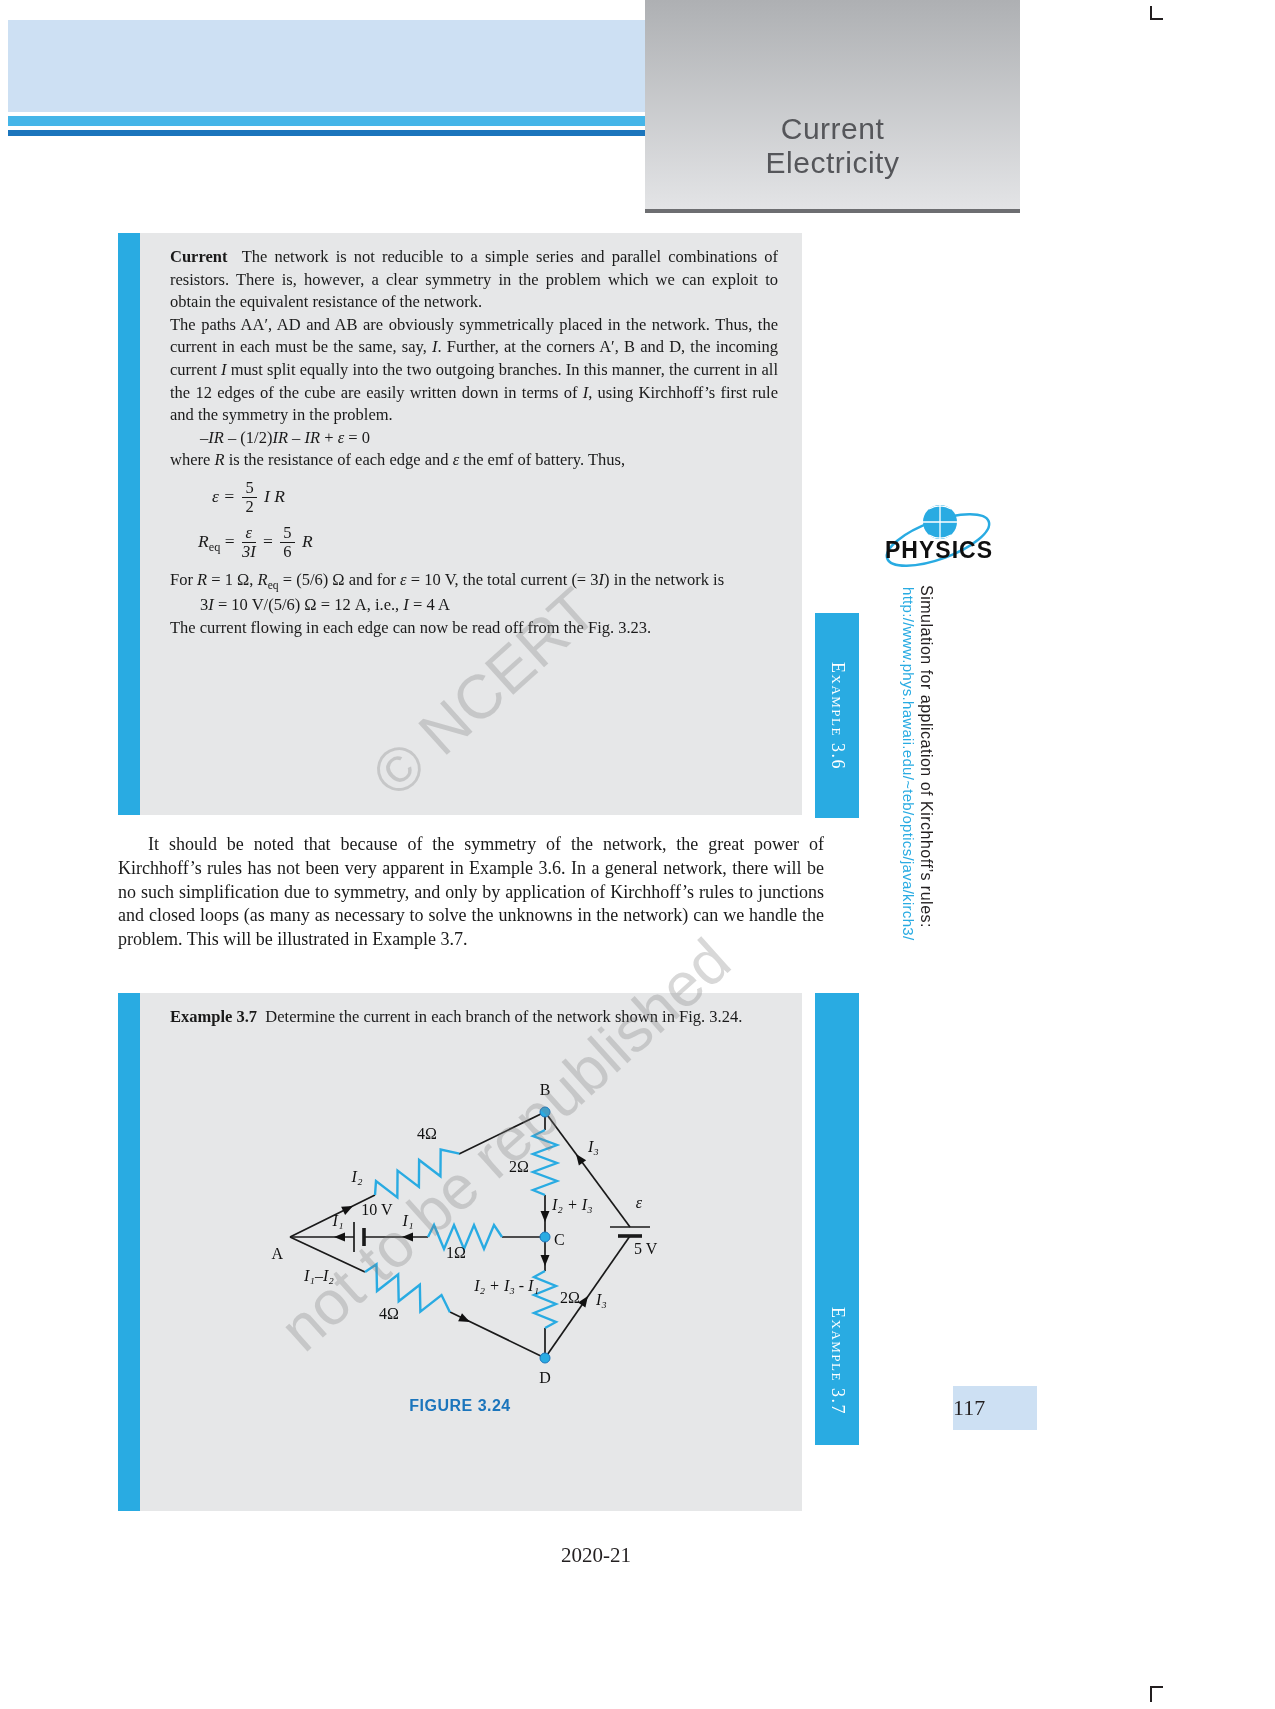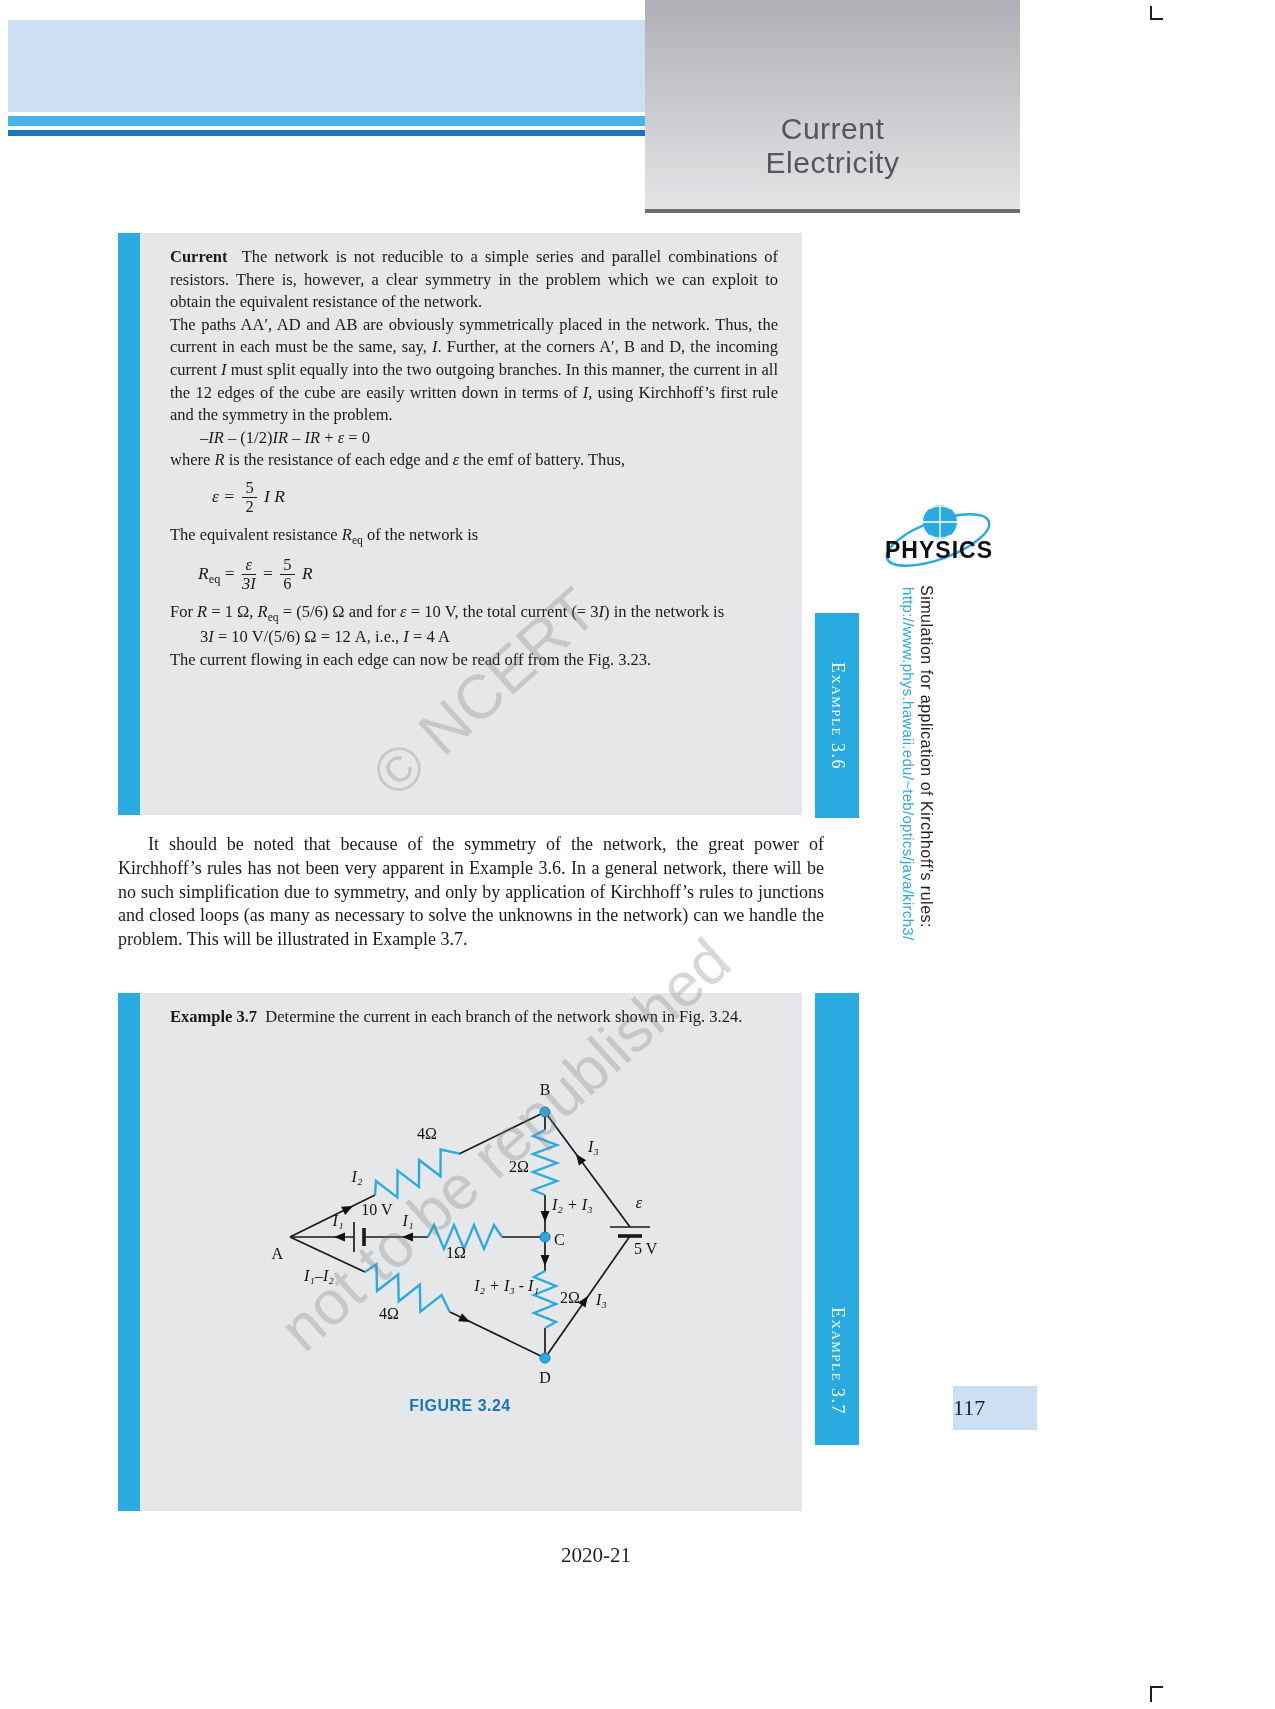--- a/index.html
+++ b/index.html
@@ -126,21 +126,20 @@
     <p>The paths AA′, AD and AB are obviously symmetrically placed in the network. Thus, the current in each must be the same, say, <i>I</i>. Further, at the corners A′, B and D, the incoming current <i>I</i> must split equally into the two outgoing branches. In this manner, the current in all the 12 edges of the cube are easily written down in terms of <i>I</i>, using Kirchhoff’s first rule and the symmetry in the problem.</p>
     <p class="indent1">–<i>IR</i> – (1/2)<i>IR</i> – <i>IR</i> + <i>ε</i> = 0</p>
     <p>where <i>R</i> is the resistance of each edge and <i>ε</i> the emf of battery. Thus,</p>
 
     <div class="disp-eq">
       <span class="ital">ε =</span>
       <span class="frac"><span class="num">5</span><span class="den">2</span></span>
       <span class="ital">I R</span>
     </div>
 
-    <p>The equivalent resistance <i>R</i><sub>eq</sub> of the network is</p>
 
     <div class="disp-eq eq2">
       <span class="ital">R</span><sub>eq</sub>
       <span>=</span>
       <span class="frac"><span class="num ital">ε</span><span class="den ital">3I</span></span>
       <span>=</span>
       <span class="frac"><span class="num">5</span><span class="den">6</span></span>
       <span class="ital">R</span>
     </div>
 

